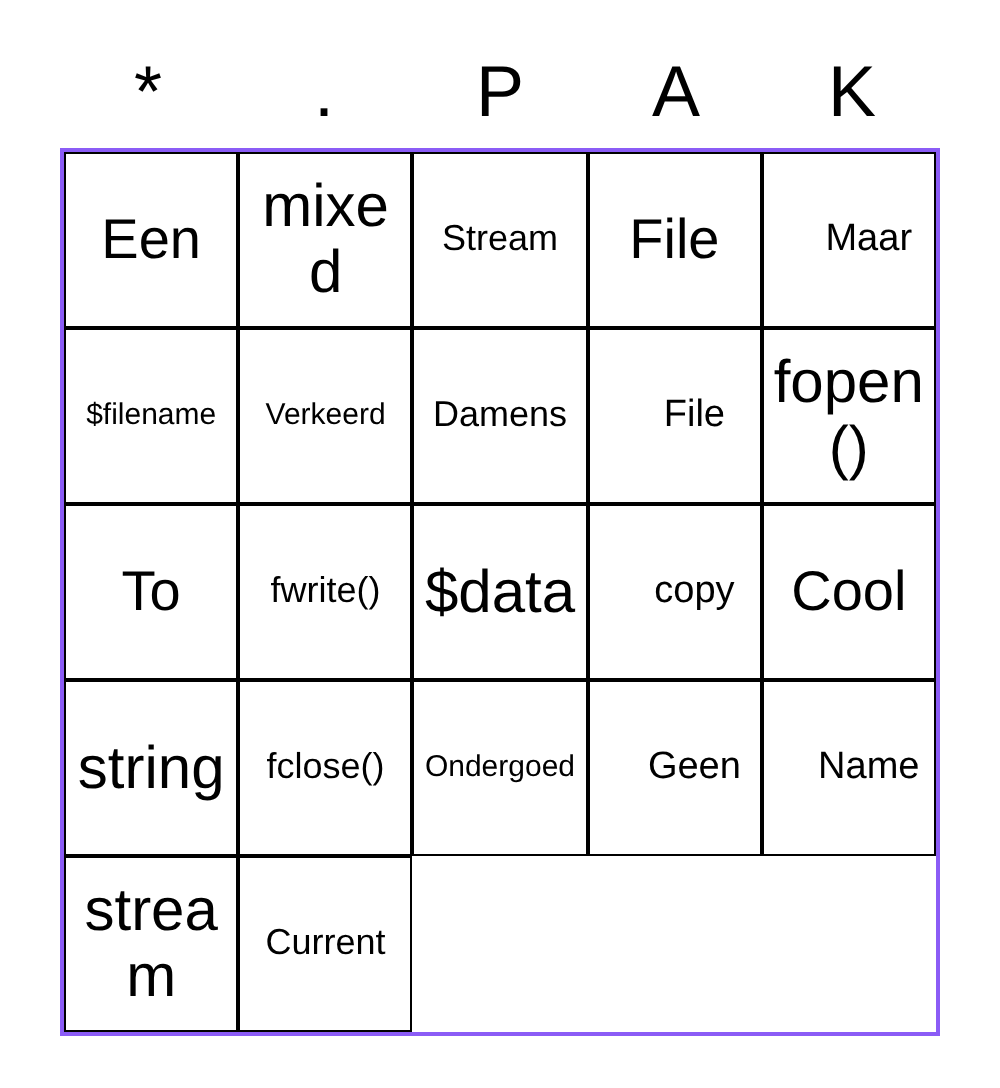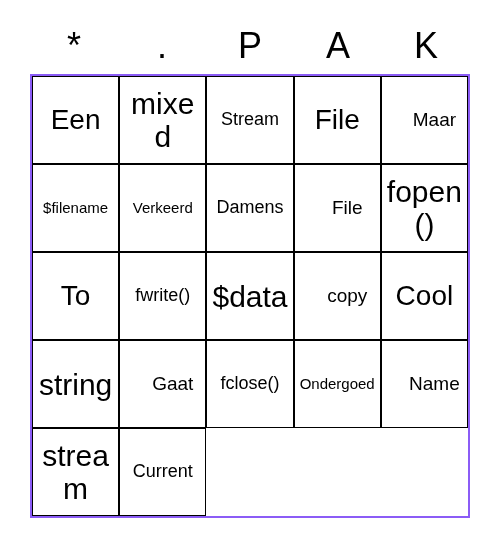--- a/index.html
+++ b/index.html
@@ -83,21 +83,21 @@
     <div class="cell sz-lg">File</div>
 
     <div class="cell sz-md">fopen ()</div>
     <div class="cell sz-xl">To</div>
     <div class="cell sz-sm">fwrite()</div>
     <div class="cell sz-md">$data</div>
     <div class="cell sz-lg">copy</div>
 
     <div class="cell sz-xl">Cool</div>
     <div class="cell sz-md">string</div>
-    <div class="cell sz-lg">Gaat</div>
     <div class="cell sz-sm">fclose()</div>
 
     <div class="cell sz-xs">Ondergoed</div>
+    <div class="cell sz-lg">Geen</div>
     <div class="cell sz-lg">Name</div>
     <div class="cell sz-md">stream</div>
     <div class="cell sz-sm">Current</div>
   </div>
 </div>
 
 </body></html>

